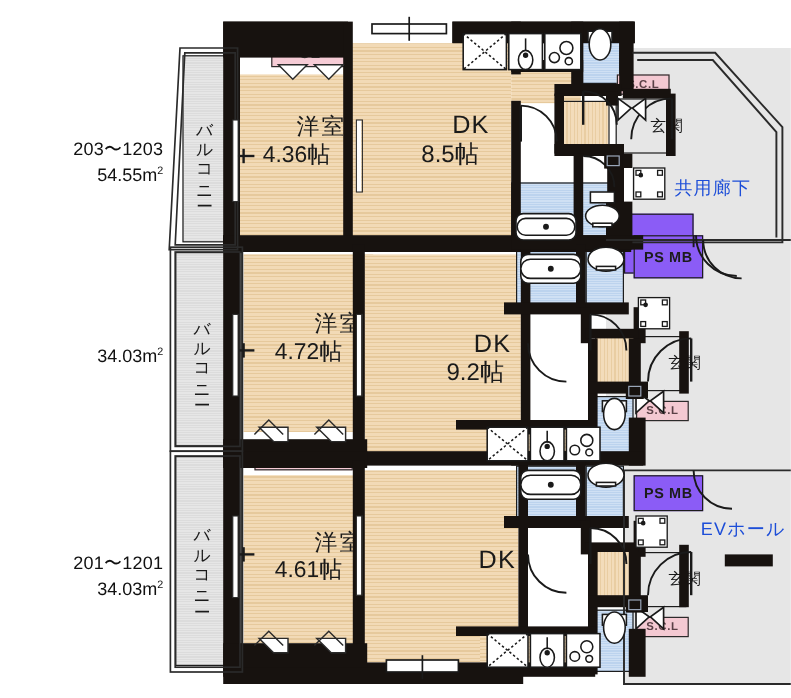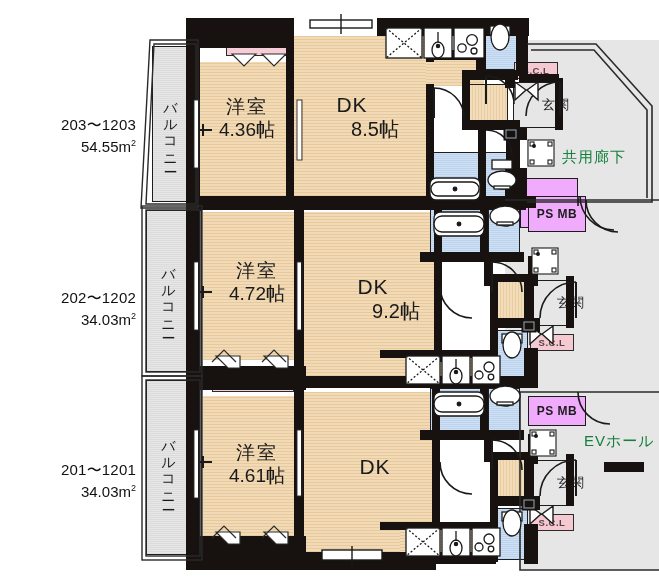--- a/index.html
+++ b/index.html
@@ -12,35 +12,35 @@
   .lbl{position:absolute;white-space:nowrap;}
 
   
   .unit-cap{font-size:15px;color:#111;text-align:right;line-height:1.45;}
   .unit-cap .num{letter-spacing:.2px;}
   .unit-cap .area{}
   sup.sq{font-size:9px;vertical-align:super;}
 
   
   .rm{position:absolute;text-align:center;line-height:1.2;color:#1a1a1a;}
-  .rm .n1{display:block;font-size:19px;letter-spacing:2px;}
+  .rm .n1{display:block;font-size:19px;letter-spacing:2px;text-align:right;}
   .rm .n2{display:block;font-size:19px;}
   .rm.dk .n1{font-size:21px;letter-spacing:1px;}
   .rm.dk .n2{font-size:20px;margin-left:46px;}
 
   .vert{writing-mode:vertical-rl;text-orientation:upright;font-size:14px;letter-spacing:2px;color:#1a1a1a;}
 
   .tag{position:absolute;display:flex;align-items:center;justify-content:center;
        font-size:11px;font-weight:bold;color:#3a3a3a;letter-spacing:.5px;}
   .tag.scl{background:#f4c9d2;border:1px solid #2b2b2b;font-size:9.5px;color:#5a4046;}
-  .tag.psmb{background:#f0abfc;border:1px solid #1c1c1c;color:#1c1c1c;font-size:12px;}
+  .tag.psmb{background:#8b5cf6;border:1px solid #1c1c1c;color:#1c1c1c;font-size:12px;}
   .tag.cl{background:#f6ccd6;border:1px solid #2b2b2b;color:#444;font-size:13px;font-weight:bold;}
 
   .genkan{position:absolute;font-size:13px;color:#1a1a1a;letter-spacing:1px;margin-left:23px;}
-  .corr{position:absolute;font-size:15px;color:#15803d;letter-spacing:1px;}
+  .corr{position:absolute;font-size:15px;color:#1d4ed8;letter-spacing:1px;}
 
   
   .blk{position:absolute;}
   .wall{background:#17120f;}
   .floor-h{background:
      repeating-linear-gradient(90deg,#e9cda2 0px,#e9cda2 1px,#f3dcba 1px,#f3dcba 3px);}
   .floor-v{background:
      repeating-linear-gradient(0deg,#e6c99c 0px,#e6c99c 1px,#f2dab6 1px,#f2dab6 3px);}
   .wetblue{background:
      repeating-linear-gradient(0deg,#bcd3ee 0px,#bcd3ee 1px,#cfe0f4 1px,#cfe0f4 2px),
@@ -58,21 +58,20 @@
 <body>
 
 <div id="stage">
 
   <div class="lbl unit-cap" style="left:8px;top:114px;width:128px;">
     <div class="num">203〜1203</div>
     <div class="area"><span>54.55</span><span>m</span><sup class="sq">2</sup></div>
   </div>
 
   <div class="lbl unit-cap" style="left:8px;top:287px;width:128px;">
-    <div class="num">202〜1202</div>
     <div class="area"><span>34.03</span><span>m</span><sup class="sq">2</sup></div>
   </div>
 
   <div class="lbl unit-cap" style="left:8px;top:459px;width:128px;">
     <div class="num">201〜1201</div>
     <div class="area"><span>34.03</span><span>m</span><sup class="sq">2</sup></div>
   </div>
 
   <div class="blk grayhall" style="left:527px;top:40px;width:132px;height:164px;"></div>
   <div class="blk grayhall" style="left:505px;top:196px;width:154px;height:200px;"></div>

